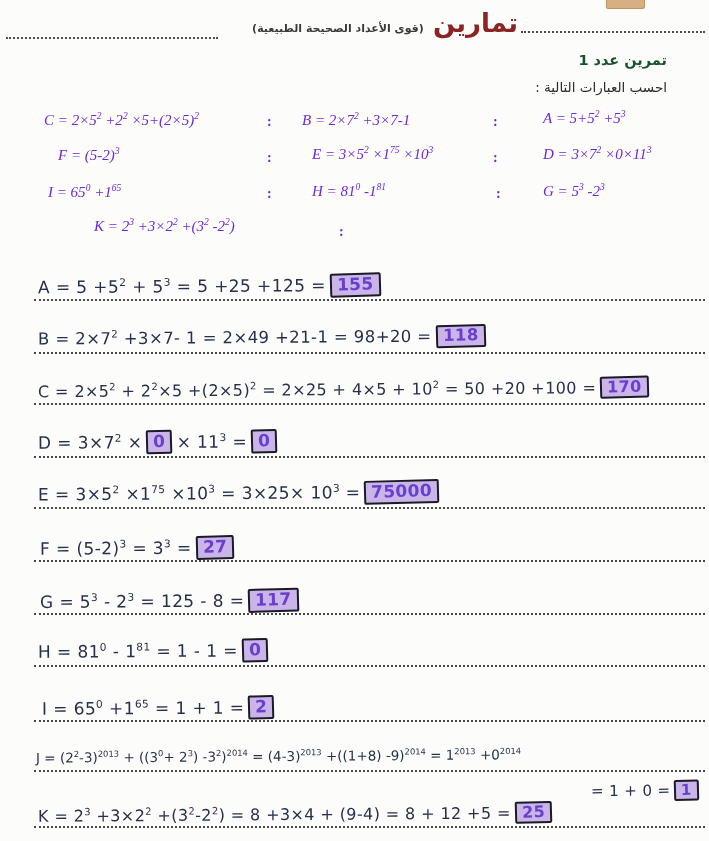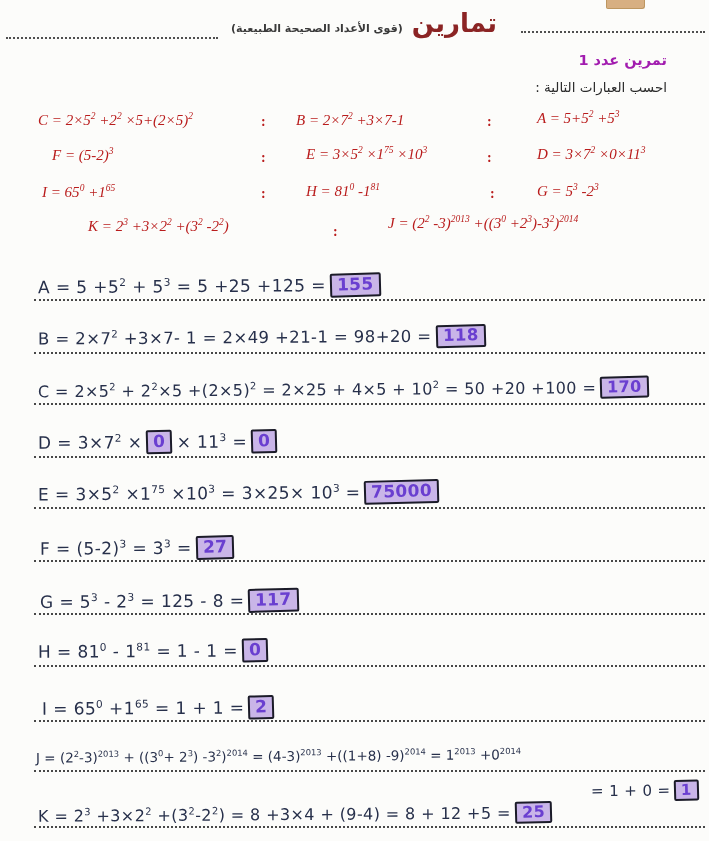--- a/index.html
+++ b/index.html
@@ -7,28 +7,28 @@
     position:relative;width:709px;height:841px;margin:0 auto;
     background:#fcfcfa;overflow:hidden;
     font-family:"DejaVu Sans",sans-serif;
   }
   
   .scrap{position:absolute;left:606px;top:0;width:37px;height:8px;
     background:#d7af82;border:1px solid #bd9660;border-top:none;border-radius:0 0 3px 2px;}
   .hdr-dots{position:absolute;height:0;border-bottom:2px dotted #4f4f4f;}
   #hdr-dots-left{left:6px;top:37px;width:212px;}
   #hdr-dots-right{left:521px;top:31px;width:184px;}
-  .title-wrap{position:absolute;left:210px;top:8px;width:308px;direction:rtl;text-align:center;white-space:nowrap;}
+  .title-wrap{position:absolute;left:210px;top:8px;width:308px;direction:rtl;text-align:right;white-space:nowrap;}
   .title{font-size:26px;font-weight:700;color:#8b2424;letter-spacing:-0.5px;}
   .subtitle{font-size:11px;font-weight:700;color:#3a3a3a;margin-right:4px;}
-  .ex-heading{position:absolute;right:42px;top:52px;direction:rtl;font-weight:700;font-size:14.5px;color:#a21caf;}
+  .ex-heading{position:absolute;right:42px;top:52px;direction:rtl;font-weight:700;font-size:14.5px;color:#14532d;}
   .instruction{position:absolute;right:42px;top:79px;direction:rtl;font-size:13.5px;color:#2b2b2b;text-align:center;}
   
   .printed{position:absolute;font-family:"Liberation Serif",serif;font-style:italic;
-    font-size:15px;color:#b91c1c;white-space:nowrap;}
+    font-size:15px;color:#6d28d9;white-space:nowrap;margin-left:6px;}
   .printed sup{font-size:9.5px;line-height:0;}
   .sep{font-style:normal;font-weight:700;font-size:14px;}
   .pos-C{left:38px;top:112px}   .pos-sep1{left:261px;top:114px} .pos-B{left:296px;top:112px}
   .pos-sep2{left:487px;top:114px} .pos-A{left:537px;top:110px}
   .pos-F{left:52px;top:147px}   .pos-sep3{left:261px;top:150px} .pos-E{left:306px;top:146px}
   .pos-sep4{left:487px;top:150px} .pos-D{left:537px;top:146px}
   .pos-I{left:42px;top:184px}   .pos-sep5{left:261px;top:186px} .pos-H{left:306px;top:183px}
   .pos-sep6{left:490px;top:186px} .pos-G{left:537px;top:183px}
   .pos-K{left:88px;top:218px}   .pos-sep7{left:333px;top:224px} .pos-J{left:388px;top:215px}
   
@@ -85,21 +85,20 @@
   <span class="printed pos-D">D = 3×7<sup>2</sup> ×0×11<sup>3</sup></span>
 
   <span class="printed pos-I">I = 65<sup>0</sup> +1<sup>65</sup></span>
   <span class="printed sep pos-sep5">:</span>
   <span class="printed pos-H">H = 81<sup>0</sup> -1<sup>81</sup></span>
   <span class="printed sep pos-sep6">:</span>
   <span class="printed pos-G">G = 5<sup>3</sup> -2<sup>3</sup></span>
 
   <span class="printed pos-K">K = 2<sup>3</sup> +3×2<sup>2</sup> +(3<sup>2</sup> -2<sup>2</sup>)</span>
   <span class="printed sep pos-sep7">:</span>
-  <span class="printed pos-J">J = (2<sup>2</sup> -3)<sup>2013</sup> +((3<sup>0</sup> +2<sup>3</sup>)-3<sup>2</sup>)<sup>2014</sup></span>
 
   <div class="hw" id="sol-A"><span class="hw-text">A = 5 +5<sup>2</sup> + 5<sup>3</sup> = 5 +25 +125 =</span><span class="ans-box">155</span></div>
   <div class="rule" id="rule-A"></div>
   <div class="hw" id="sol-B"><span class="hw-text">B = 2×7<sup>2</sup> +3×7- 1 = 2×49 +21-1 = 98+20 =</span><span class="ans-box">118</span></div>
   <div class="rule" id="rule-B"></div>
   <div class="hw" id="sol-C"><span class="hw-text">C = 2×5<sup>2</sup> + 2<sup>2</sup>×5 +(2×5)<sup>2</sup> = 2×25 + 4×5 + 10<sup>2</sup> = 50 +20 +100 =</span><span class="ans-box">170</span></div>
   <div class="rule" id="rule-C"></div>
   <div class="hw" id="sol-D"><span class="hw-text">D = 3×7<sup>2</sup> ×</span><span class="ans-box">0</span><span class="hw-text">× 11<sup>3</sup> =</span><span class="ans-box">0</span></div>
   <div class="rule" id="rule-D"></div>
   <div class="hw" id="sol-E"><span class="hw-text">E = 3×5<sup>2</sup> ×1<sup>75</sup> ×10<sup>3</sup> = 3×25× 10<sup>3</sup> =</span><span class="ans-box">75000</span></div>

